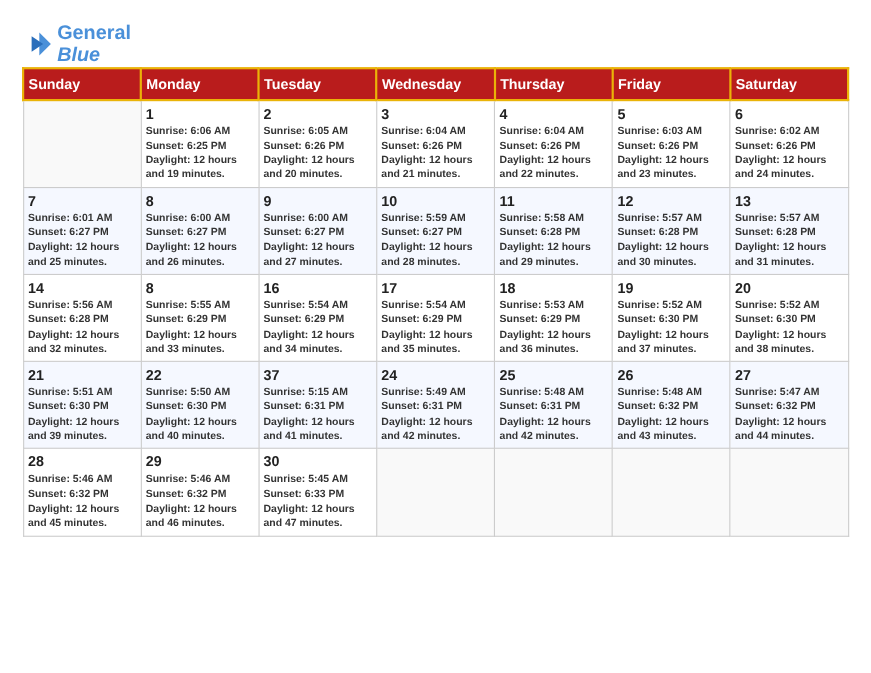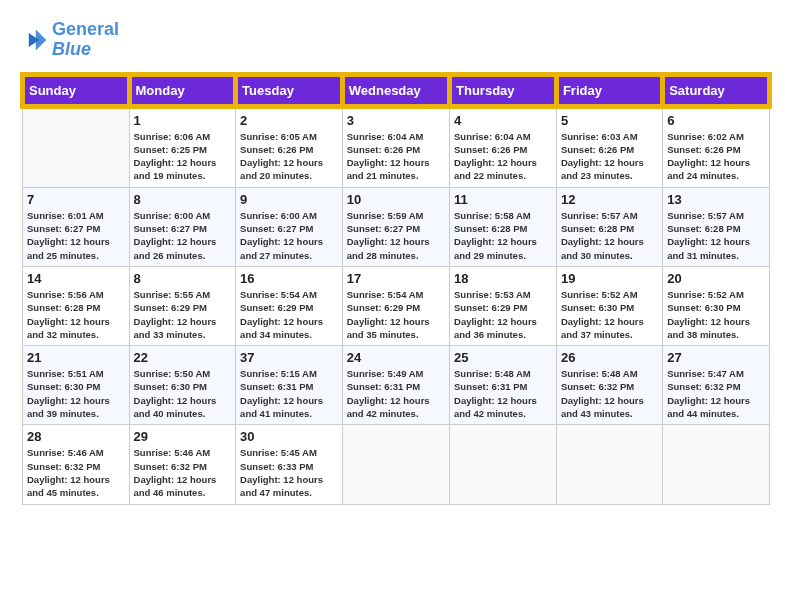--- a/index.html
+++ b/index.html
@@ -7,21 +7,21 @@
       font-family: Arial, sans-serif;
       background: #fff;
       width: 792px;
       min-height: 612px;
       padding: 20px;
     }
     .header-area {
       display: flex;
       justify-content: space-between;
       align-items: flex-end;
-      margin-bottom: 12px;
+      margin-bottom: 1px;
     }
     .logo {
       display: flex;
       align-items: center;
       gap: 4px;
     }
     .logo-text {
       font-size: 18px;
       font-weight: bold;
       color: #1a3a5c;
@@ -45,27 +45,27 @@
     .calendar-subtitle {
       font-size: 16px;
       color: #555;
     }
     table {
       width: 100%;
       border-collapse: collapse;
       font-size: 10px;
     }
     thead tr th {
-      background-color: #6d28d9;
+      background-color: #b91c1c;
       color: #fff;
       padding: 6px 4px;
       text-align: left;
       font-size: 13px;
       font-weight: bold;
-      border: 5px solid #eab308;
+      border: 2px solid #eab308;
     }
     tbody tr td {
       border: 1px solid #ccc;
       vertical-align: top;
       padding: 4px;
       min-height: 80px;
       width: 108px;
     }
     .day-number {
       font-size: 13px;

